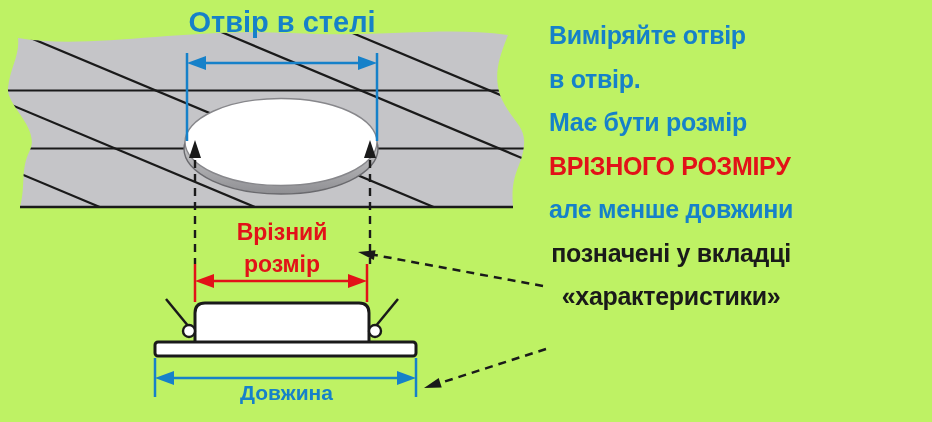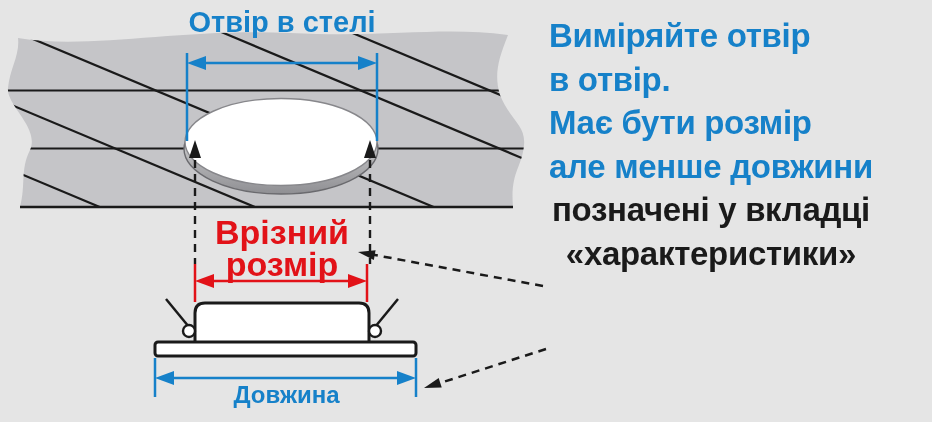--- a/index.html
+++ b/index.html
@@ -3,29 +3,29 @@
 <meta charset="utf-8">
 <style>
   :root{
     --blue:#1681c9;
     --red:#e21218;
     --ink:#1a1a1a;
     --gray:#c5c5c8;
   }
   html,body{margin:0;padding:0;background:#fff;}
   .stage{
-    position:relative;width:932px;height:422px;background:#e5e5e5;overflow:hidden;
+    position:relative;width:932px;height:422px;background:#bef264;overflow:hidden;
     font-family:"Liberation Sans","DejaVu Sans",sans-serif;font-weight:bold;
   }
   .stage svg{position:absolute;left:0;top:0;}
   .label{position:absolute;white-space:nowrap;}
   .hole-label{left:132px;top:6px;width:300px;text-align:center;font-size:29px;color:var(--blue);}
-  .cutout-label{left:182px;top:216px;width:200px;text-align:center;font-size:34px;line-height:32px;color:var(--red);}
-  .length-label{left:156px;top:381px;width:261px;text-align:center;font-size:24px;color:var(--blue);}
-  .annotation{position:absolute;left:549px;top:14px;font-size:33px;line-height:43.5px;letter-spacing:-0.3px;}
+  .cutout-label{left:182px;top:216px;width:200px;text-align:center;font-size:23px;line-height:32px;color:var(--red);}
+  .length-label{left:156px;top:381px;width:261px;text-align:center;font-size:21px;color:var(--blue);}
+  .annotation{position:absolute;left:549px;top:14px;font-size:25px;line-height:43.5px;letter-spacing:-0.3px;}
   .rline{white-space:nowrap;}
   [data-color="blue"]{color:var(--blue);}
   [data-color="red"]{color:var(--red);}
   [data-color="black"]{color:var(--ink);text-align:center;}
 </style>
 </head>
 <body>
 
 <div class="stage">
 
@@ -115,18 +115,19 @@
     <div>Врізний</div>
     <div>розмір</div>
   </div>
 
   <div class="label length-label">Довжина</div>
 
   <div class="annotation">
     <div class="rline" data-color="blue">Виміряйте отвір</div>
     <div class="rline" data-color="blue">в отвір.</div>
     <div class="rline" data-color="blue">Має бути розмір</div>
+    <div class="rline" data-color="red">ВРІЗНОГО РОЗМІРУ</div>
     <div class="rline" data-color="blue">але менше довжини</div>
     <div class="rline" data-color="black">позначені у вкладці</div>
     <div class="rline" data-color="black">«характеристики»</div>
   </div>
 
 </div>
 
 </body></html>

